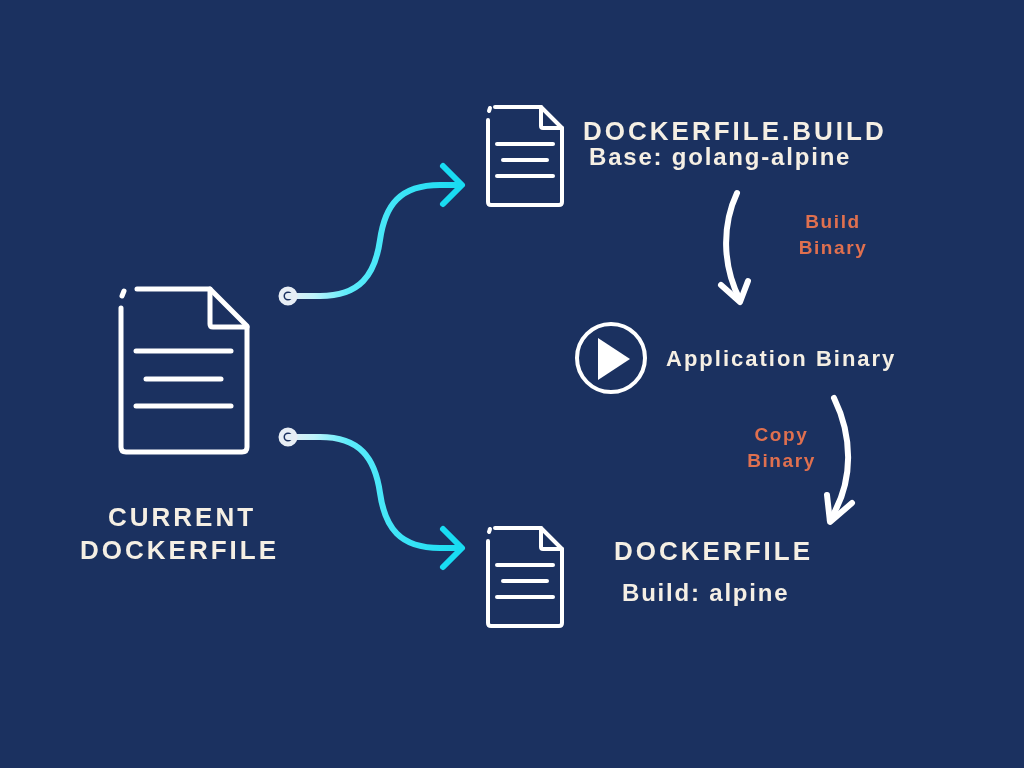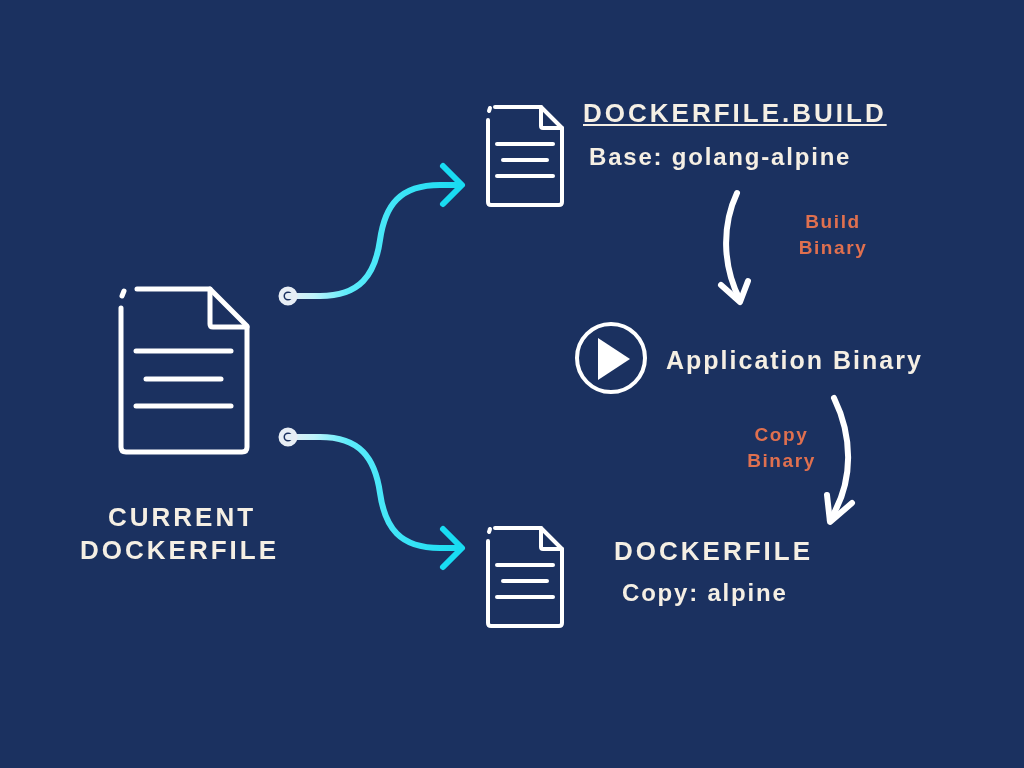--- a/index.html
+++ b/index.html
@@ -75,29 +75,29 @@
 
   <g>
     <circle cx="611" cy="358" r="34" fill="none" stroke="#ffffff" stroke-width="4"></circle>
     <path d="M598 338 L630 359 L598 380 Z" fill="#ffffff"></path>
   </g>
 </svg>
 
 <div class="lbl cap" style="left:108px; top:502px;">CURRENT</div>
 <div class="lbl cap" style="left:80px; top:535px;">DOCKERFILE</div>
 
-<div class="lbl cap" style="left:583px; top:98px;text-decoration:underline;">DOCKERFILE.BUILD</div>
+<div class="lbl cap" style="left:583px; top:116px;">DOCKERFILE.BUILD</div>
 <div class="lbl sub" style="left:589px; top:143px;">Base: golang-alpine</div>
 
 <div class="note" style="left:762px; top:209px; width:80px;margin-left:31px;">
   <div>Build</div>
   <div>Binary</div>
 </div>
 
-<div class="lbl" style="left:666px; top:346px; font-size:25px; letter-spacing:2px;">Application Binary</div>
+<div class="lbl" style="left:666px; top:346px; font-size:22px; letter-spacing:2px;">Application Binary</div>
 
 <div class="note" style="left:739px; top:422px; width:85px;">
   <div>Copy</div>
   <div>Binary</div>
 </div>
 
 <div class="lbl cap" style="left:614px; top:536px;">DOCKERFILE</div>
-<div class="lbl sub" style="left:622px; top:579px;">Copy: alpine</div>
+<div class="lbl sub" style="left:622px; top:579px;">Build: alpine</div>
 
 </body></html>

